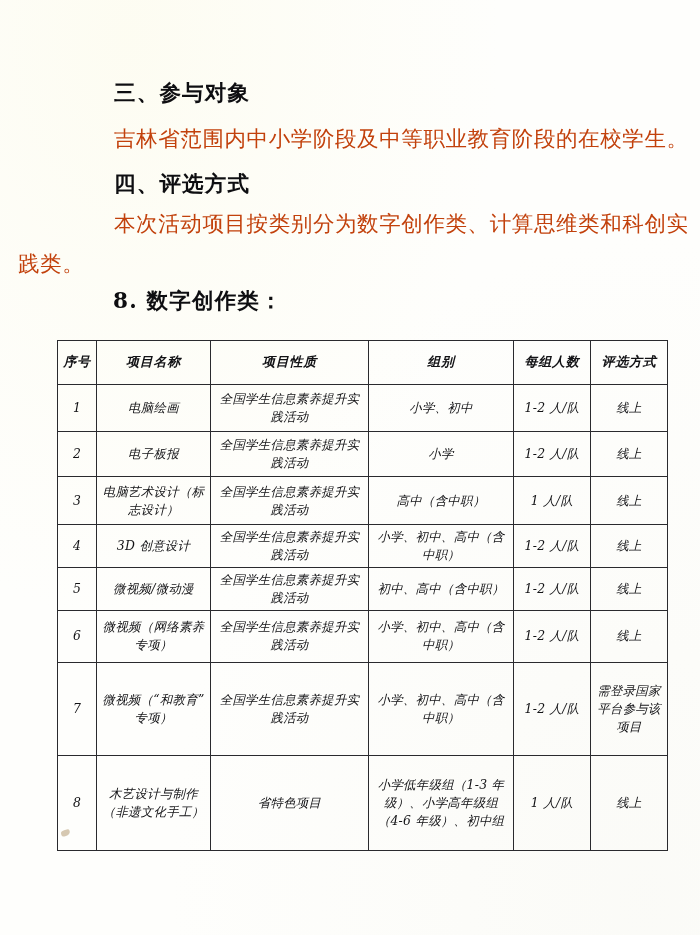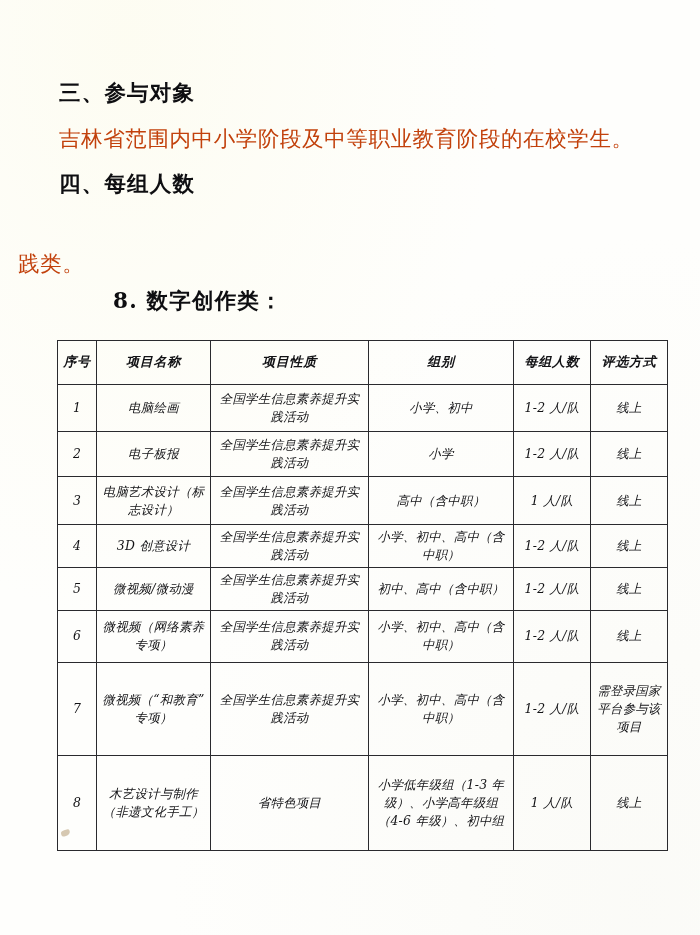--- a/index.html
+++ b/index.html
@@ -50,21 +50,21 @@
   }
 
   .heading {
     font-weight: 700;
     letter-spacing: 1.2px;
     font-size: 21.5px;
     color: #0e0e11;
   }
 
   .indent2 {
-    padding-left: 59px;
+    padding-left: 114px;
   }
   .indent0 {
     padding-left: 18px;
   }
   .indent-sub {
     padding-left: 113px;
   }
 
   
   .tbl-wrap {
@@ -135,23 +135,26 @@
 
   <div class="blk" style="top:82px;">
     <div class="line heading indent2">三、参与对象</div>
   </div>
 
   <div class="blk" style="top:128px;">
     <div class="line indent2">吉林省范围内中小学阶段及中等职业教育阶段的在校学生。</div>
   </div>
 
   <div class="blk" style="top:173px;">
-    <div class="line heading indent2">四、每组人数</div>
-  </div>
-
+    <div class="line heading indent2">四、评选方式</div>
+  </div>
+
+  <div class="blk" style="top:213px;">
+    <div class="line indent2">本次活动项目按类别分为数字创作类、计算思维类和科创实</div>
+  </div>
 
   <div class="blk" style="top:253px;">
     <div class="line indent0">践类。</div>
   </div>
 
   <div class="blk" style="top:290px;">
     <div class="line heading indent-sub">8. 数字创作类：</div>
   </div>
 
   <div class="tbl-wrap">

